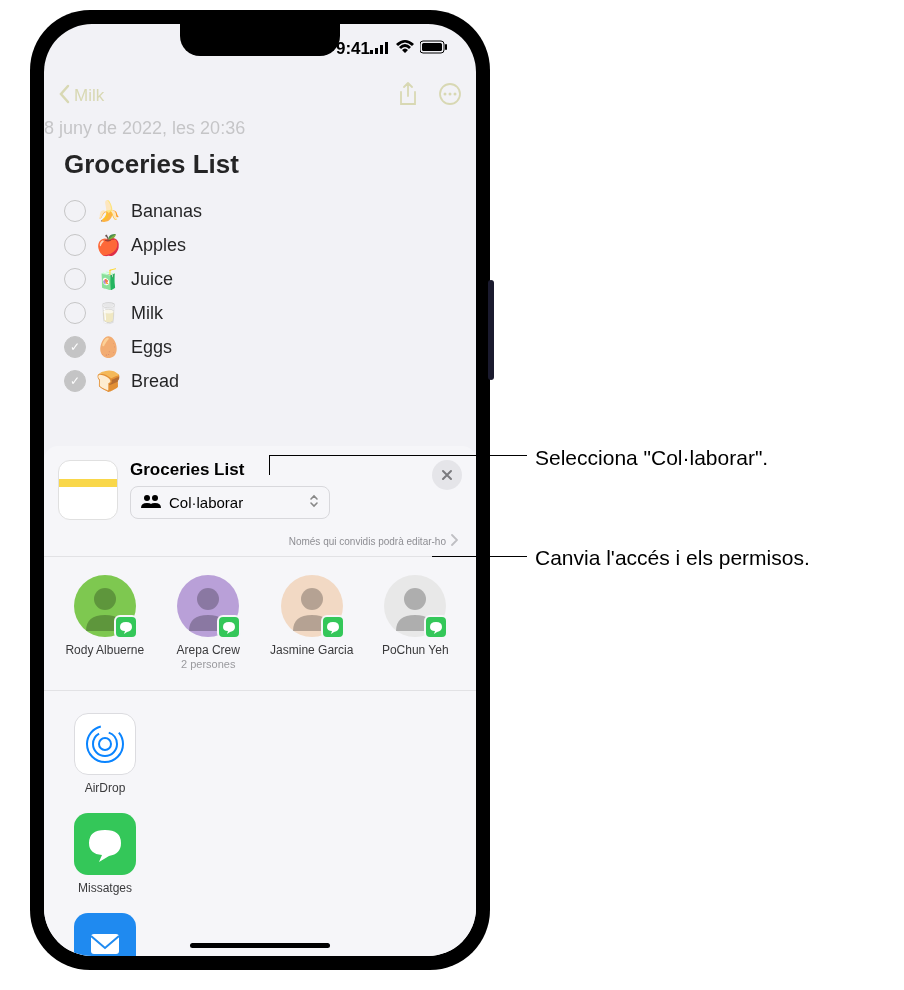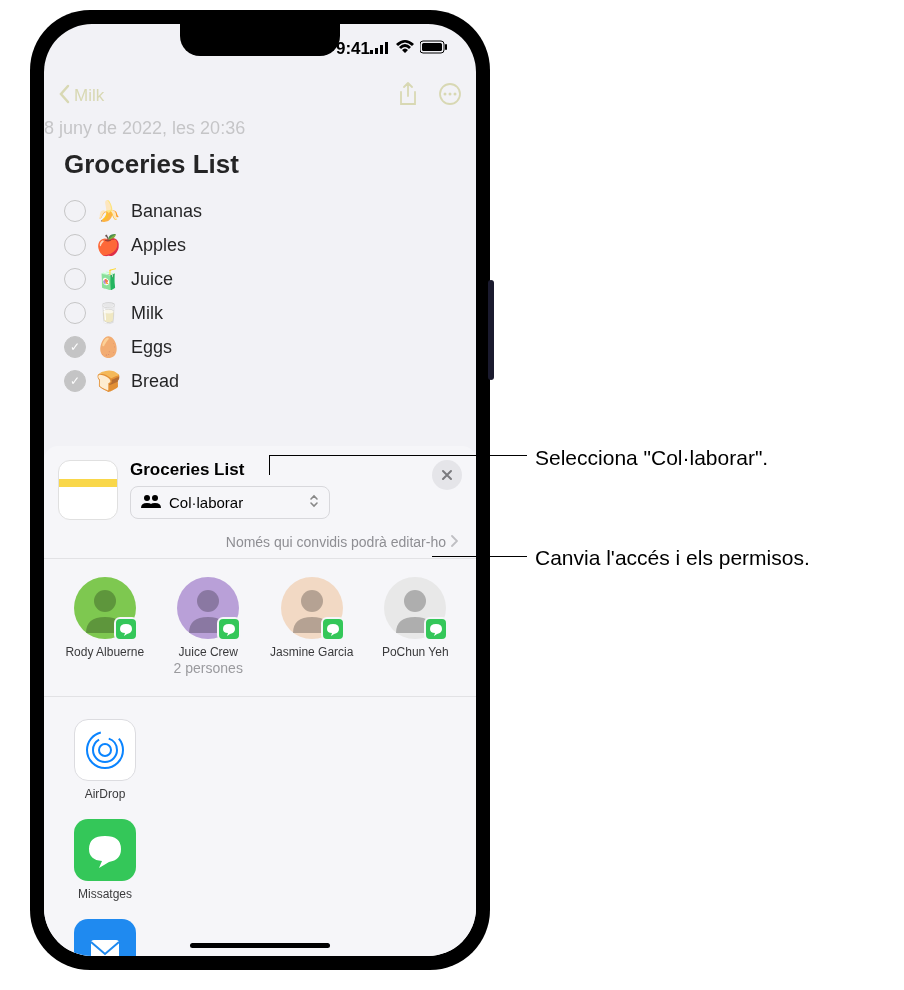--- a/index.html
+++ b/index.html
@@ -152,21 +152,21 @@
     justify-content: center;
     color: #7a7a7e;
     font-size: 15px;
     font-weight: 500;
   }
   .permissions-row {
     display: flex;
     align-items: center;
     justify-content: flex-end;
     gap: 4px;
-    font-size: 14px;
+    font-size: 10px;
     color: #8e8e93;
     margin: 14px 0 8px;
     padding-right: 4px;
   }
   .divider { height: 1px; background: #e2e2e5; margin: 8px -14px; }
   
   .contacts-row {
     display: flex;
     gap: 18px;
     padding: 10px 4px;
@@ -192,21 +192,21 @@
     height: 24px;
     background: #34c759;
     border-radius: 6px;
     bottom: -2px;
     right: -2px;
     border: 2px solid #f6f6f9;
     display: flex;
     align-items: center;
     justify-content: center;
   }
-  .contact-sub { color: #9a9a9e; font-size: 14px; text-align: center; }
+  .contact-sub { color: #9a9a9e; font-size: 11px; text-align: center; }
   
   .apps-row {
     display: flex;
     gap: 18px;
     padding: 14px 4px 10px;
     flex-direction: column;
   }
   .app {
     width: 86px;
     text-align: center;
@@ -408,21 +408,21 @@
           </div>
           <div class="contact">
             <div class="avatar" style="background: rgb(185, 160, 216);"><svg width="62" height="62" viewBox="0 0 62 62">
                 <circle cx="31" cy="24" r="11" fill="rgba(0,0,0,0.25)"></circle>
                 <path d="M12 56 Q12 40 31 40 Q50 40 50 56 Z" fill="rgba(0,0,0,0.25)"></path>
               </svg><div class="badge">
                 <svg width="14" height="14" viewBox="0 0 14 14">
                   <path d="M7 2 Q13 2 13 7 Q13 11 8 12 L5 14 L6 11 Q1 11 1 7 Q1 2 7 2 Z" fill="#fff"></path>
                 </svg>
               </div></div>
-            <div>Juice Crew</div>
+            <div>Arepa Crew</div>
             <div class="contact-sub">2 persones</div>
           </div>
           <div class="contact">
             <div class="avatar" style="background: rgb(242, 217, 196);"><svg width="62" height="62" viewBox="0 0 62 62">
                 <circle cx="31" cy="24" r="11" fill="rgba(0,0,0,0.25)"></circle>
                 <path d="M12 56 Q12 40 31 40 Q50 40 50 56 Z" fill="rgba(0,0,0,0.25)"></path>
               </svg><div class="badge">
                 <svg width="14" height="14" viewBox="0 0 14 14">
                   <path d="M7 2 Q13 2 13 7 Q13 11 8 12 L5 14 L6 11 Q1 11 1 7 Q1 2 7 2 Z" fill="#fff"></path>
                 </svg>

